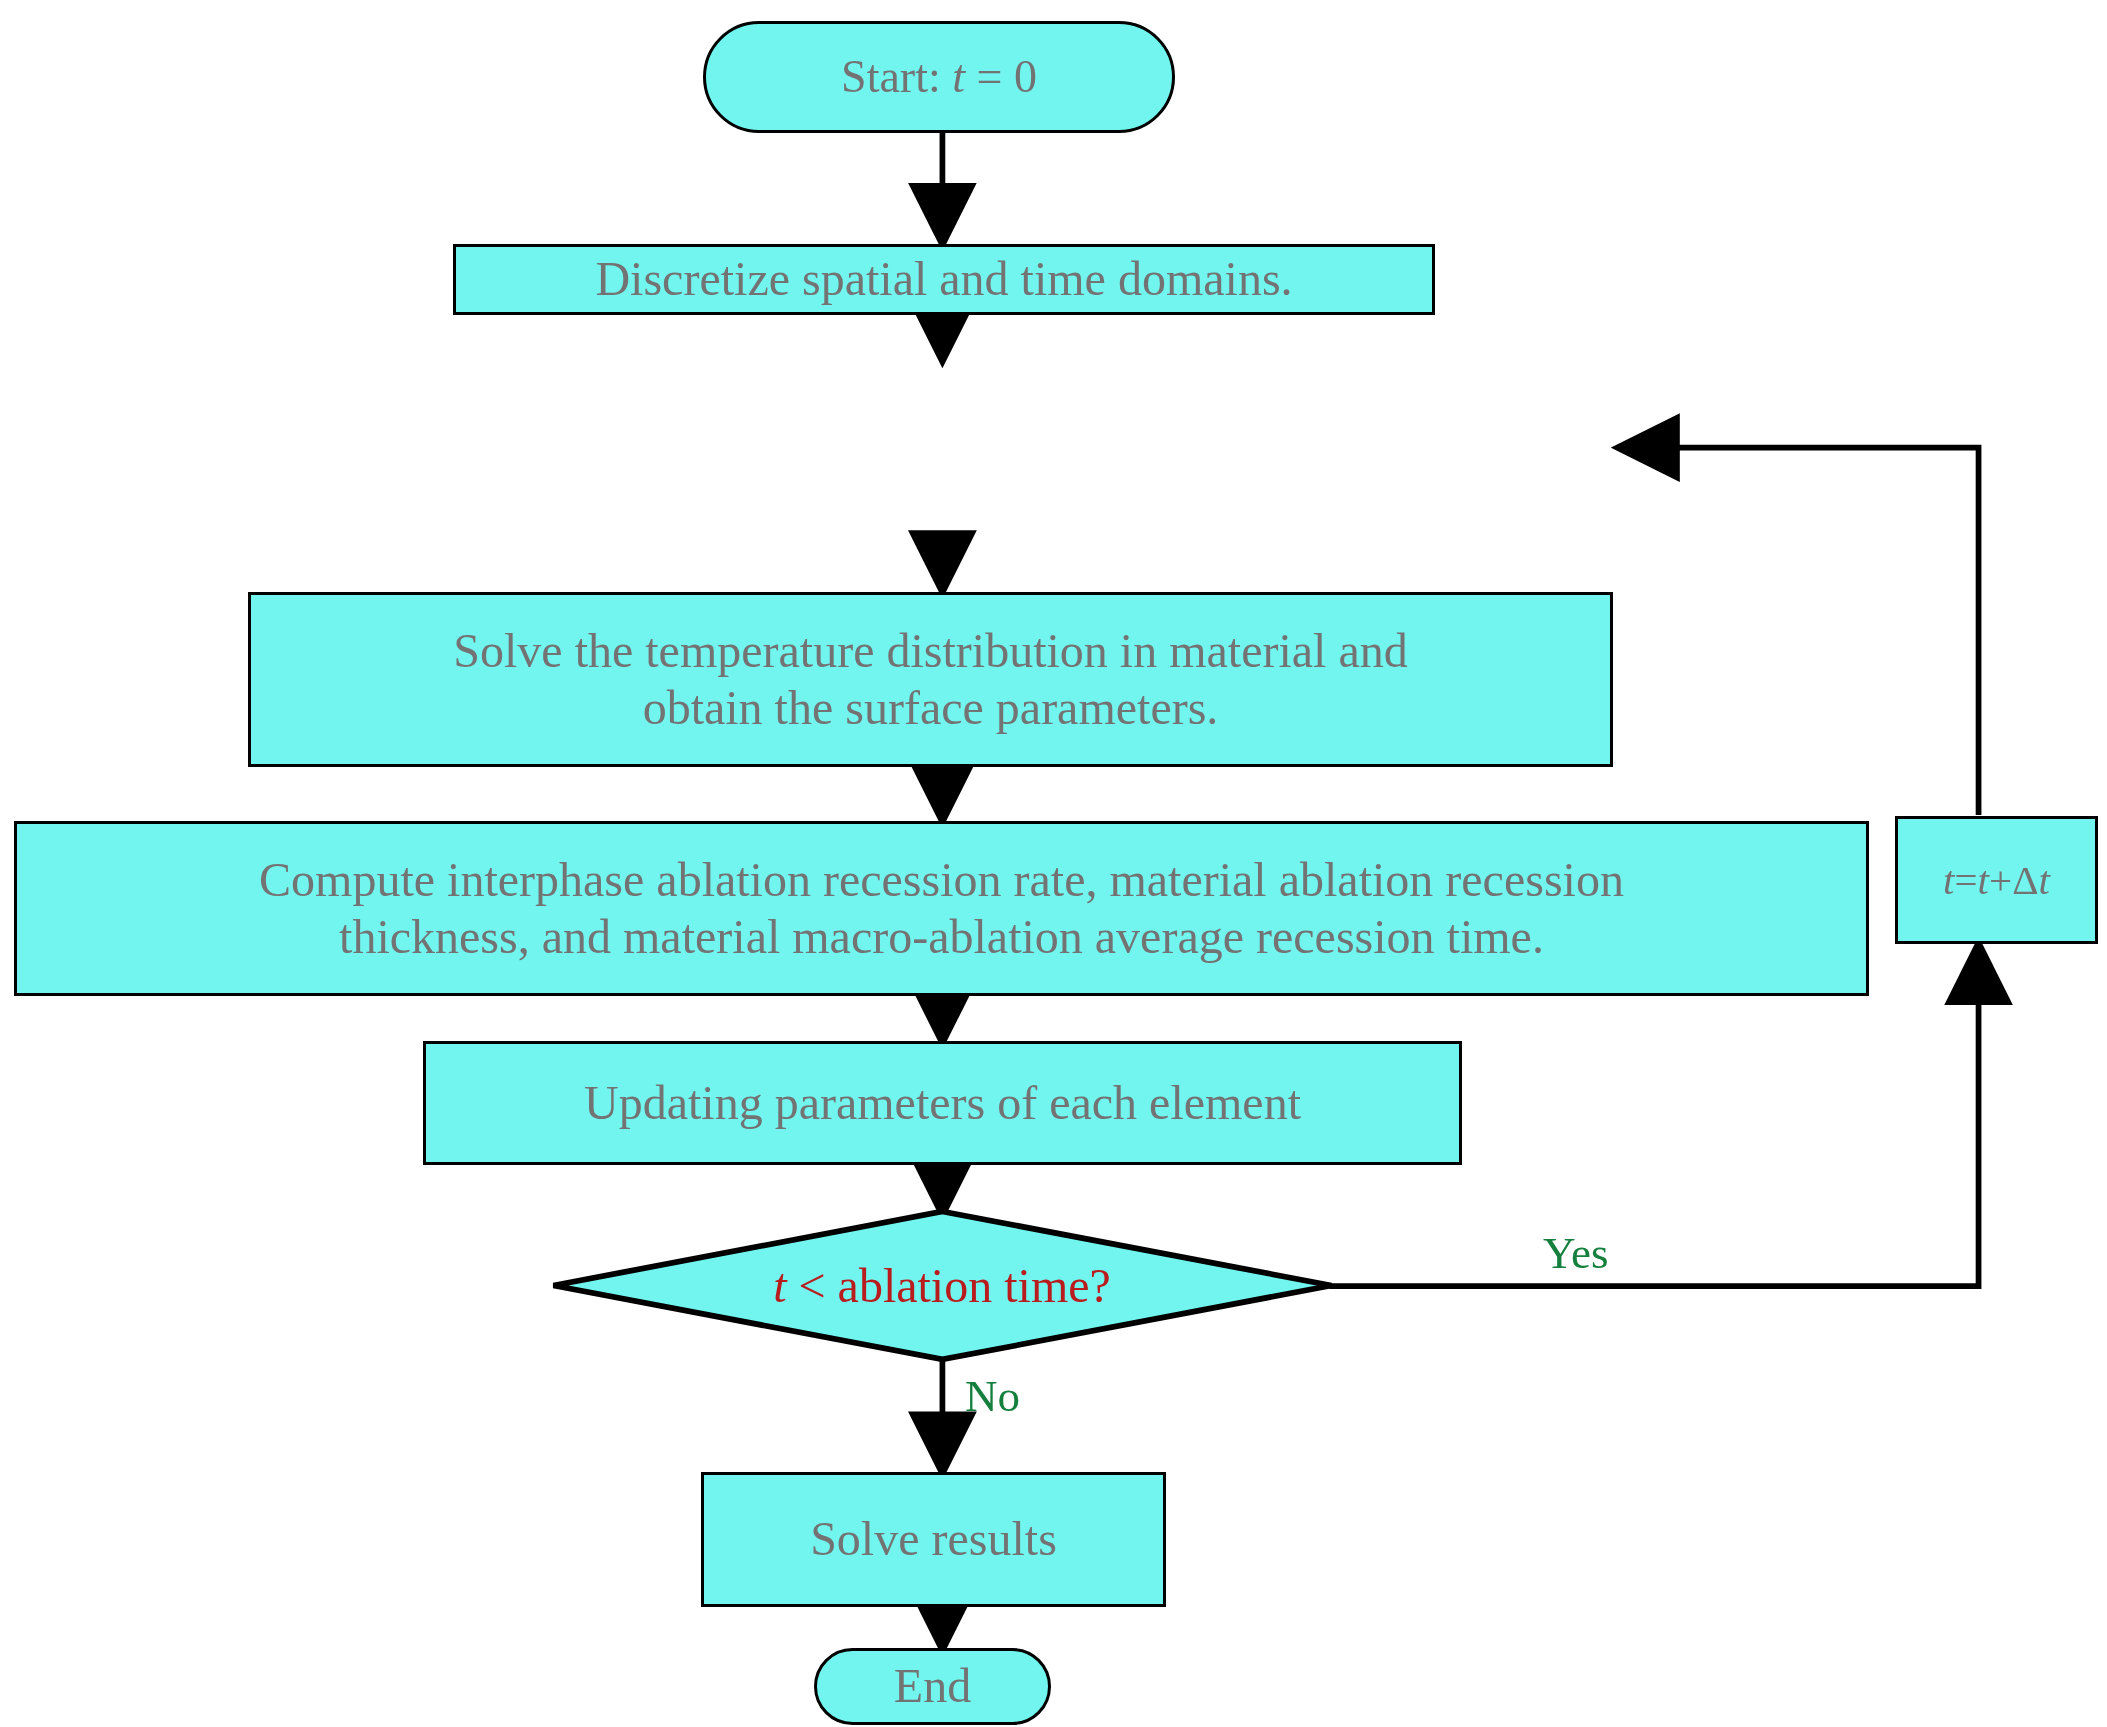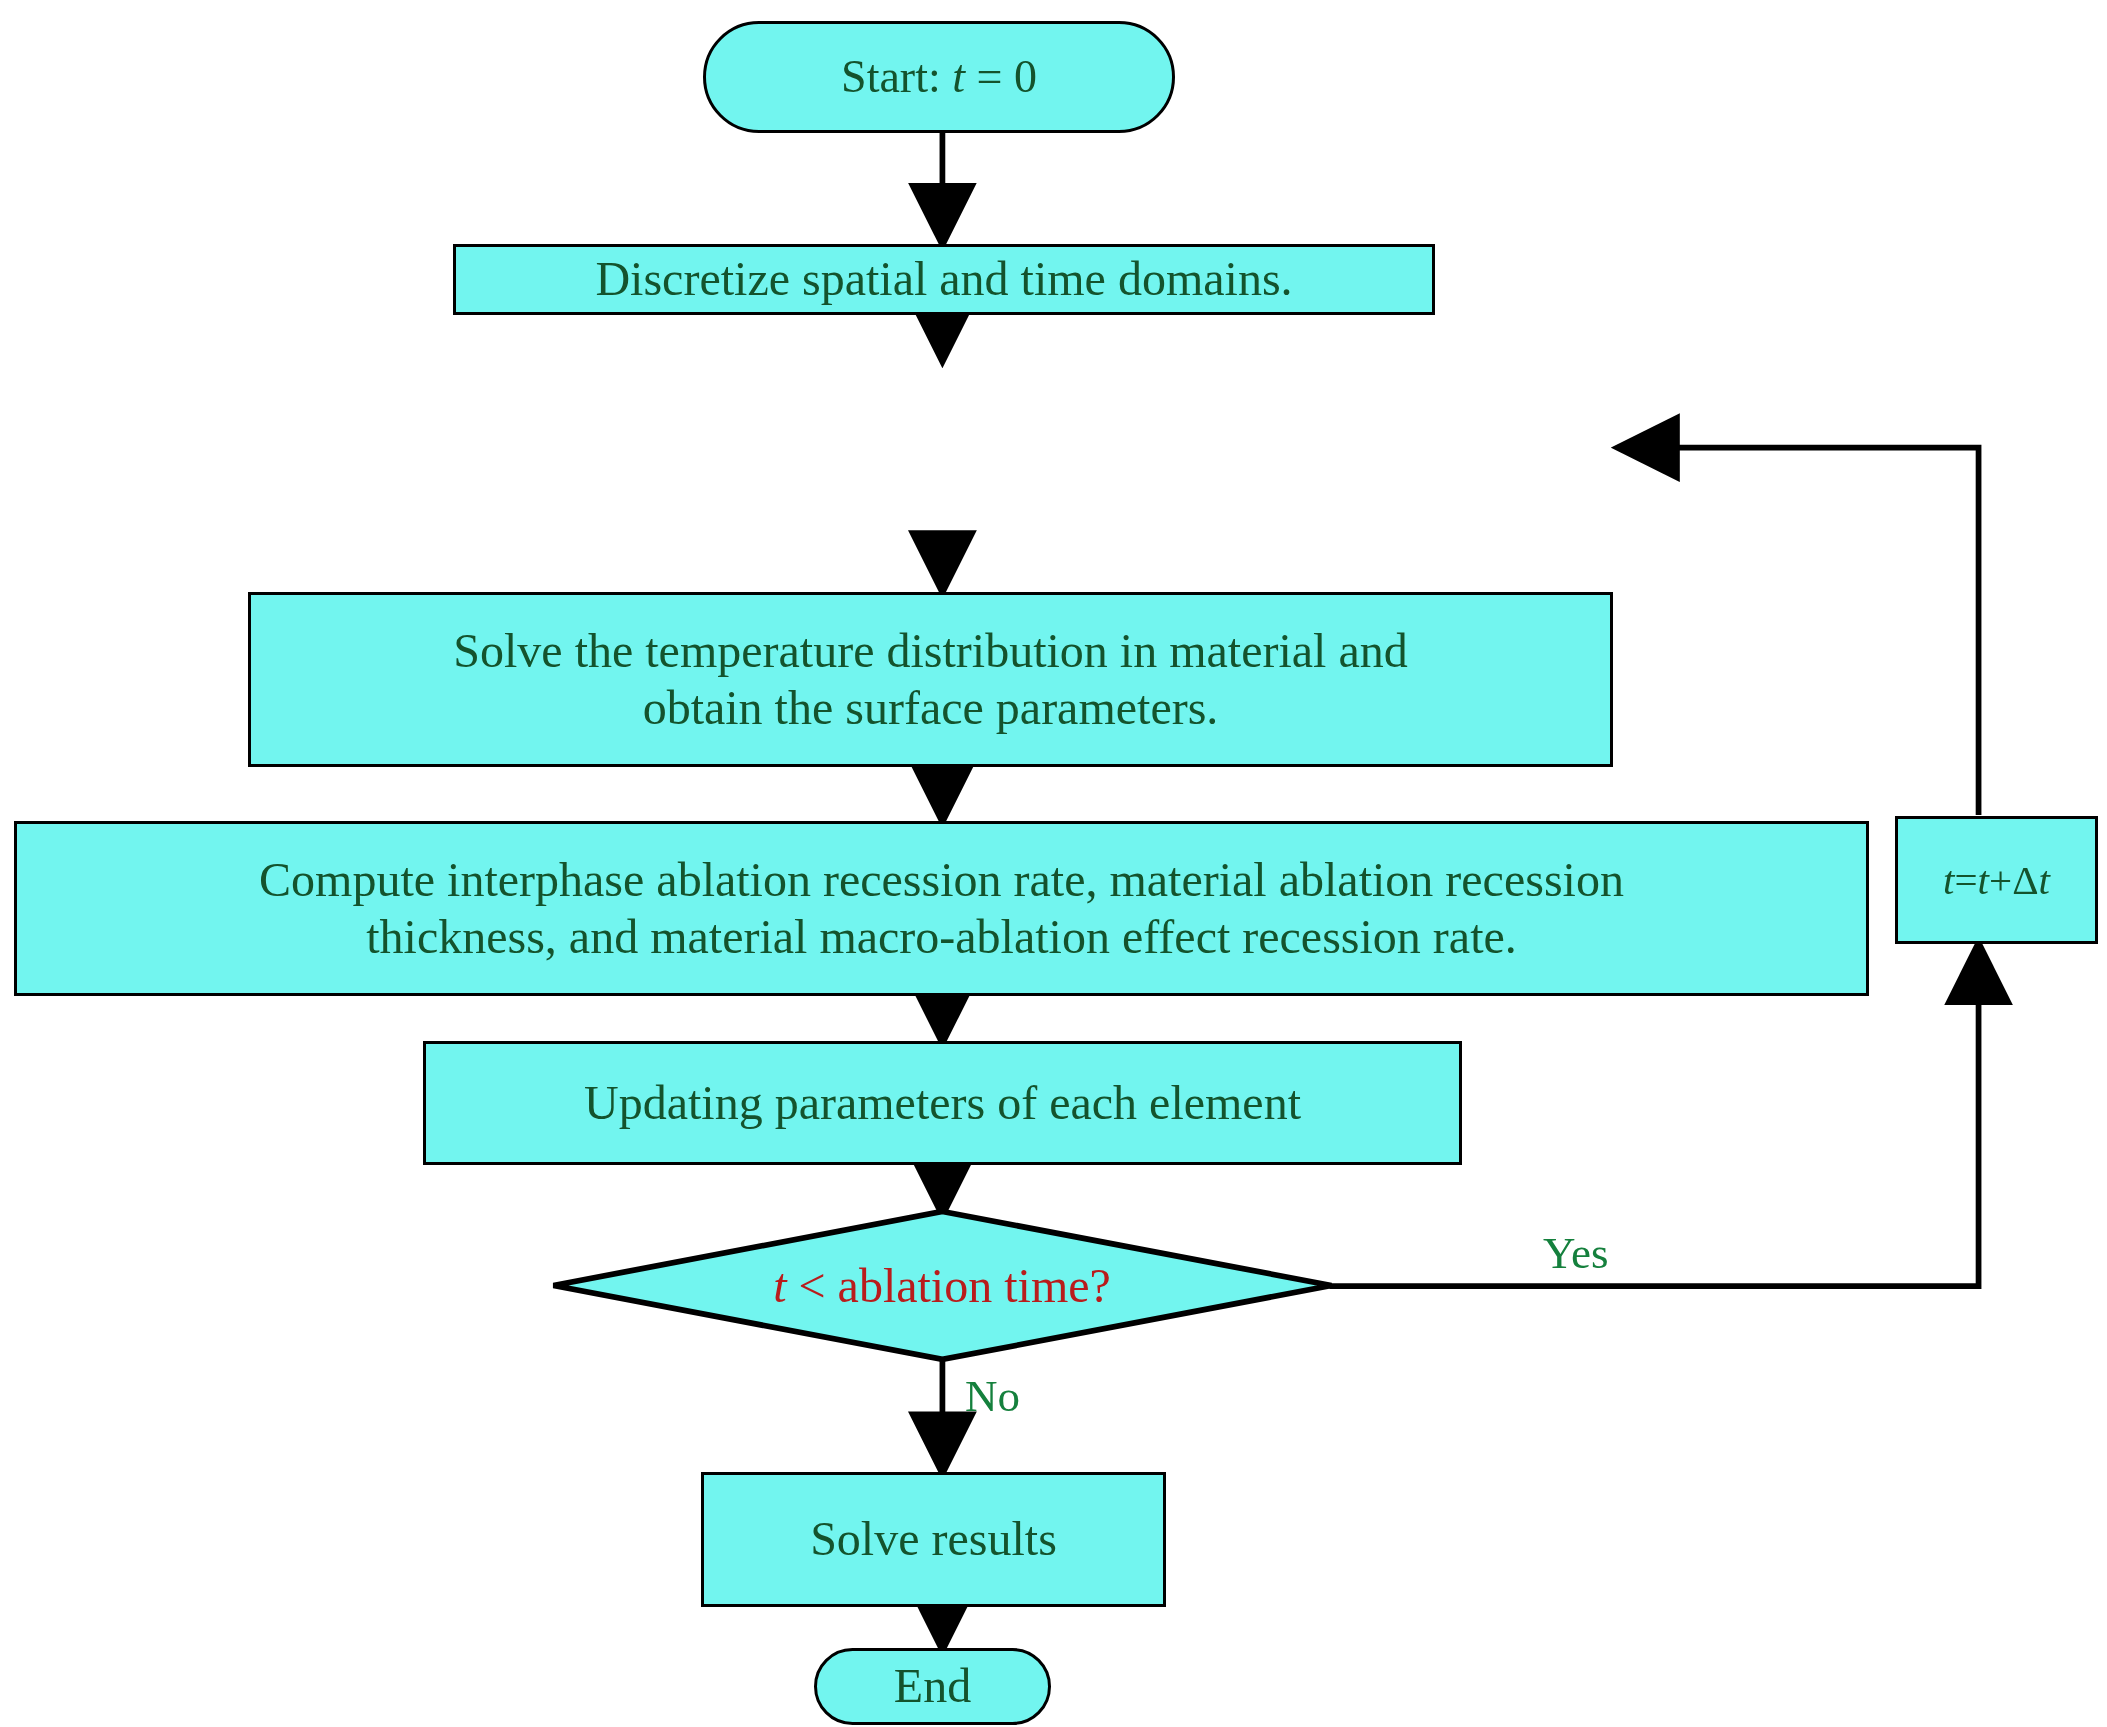--- a/index.html
+++ b/index.html
@@ -14,21 +14,21 @@
 
   .node{
     position:absolute;
     box-sizing:border-box;
     background:var(--fill,#72F5EF);
     border:3.8px solid #000000;
     display:flex;
     align-items:center;
     justify-content:center;
     text-align:center;
-    color:#14532d;
+    color:#737373;
     line-height:1.18;
   }
   .node.rounded{border-radius:637px;}
   .node .txt{display:block;padding:0 11.5px;}
   .it{font-style:italic;}
 
   .diamond{
     position:absolute;
     display:flex;
     align-items:center;
@@ -104,21 +104,21 @@
   <div class="node fs-proc" style="left: 248px; top: 592px; width: 1365px; height: 175px; --fill: #72F5EF;">
     <span class="txt">
       <span>Solve the temperature distribution in material and</span><br>
       <span>obtain the surface parameters.</span>
     </span>
   </div>
 
   <div class="node fs-proc" style="left: 14px; top: 821px; width: 1855px; height: 175px; --fill: #72F5EF;">
     <span class="txt">
       <span>Compute interphase ablation recession rate, material ablation recession</span><br>
-      <span>thickness, and material macro-ablation effect recession rate.</span>
+      <span>thickness, and material macro-ablation average recession time.</span>
     </span>
   </div>
 
   <div class="node fs-small" style="left: 1895px; top: 816px; width: 203px; height: 128px; --fill: #72F5EF;">
     <span class="txt" style="padding:0 3.8px;">
       <span class="it">t</span><span>=</span><span class="it">t</span><span>+Δ</span><span class="it">t</span>
     </span>
   </div>
 
   <div class="node fs-proc" style="left: 423px; top: 1041px; width: 1039px; height: 124px; --fill: #72F5EF;">

